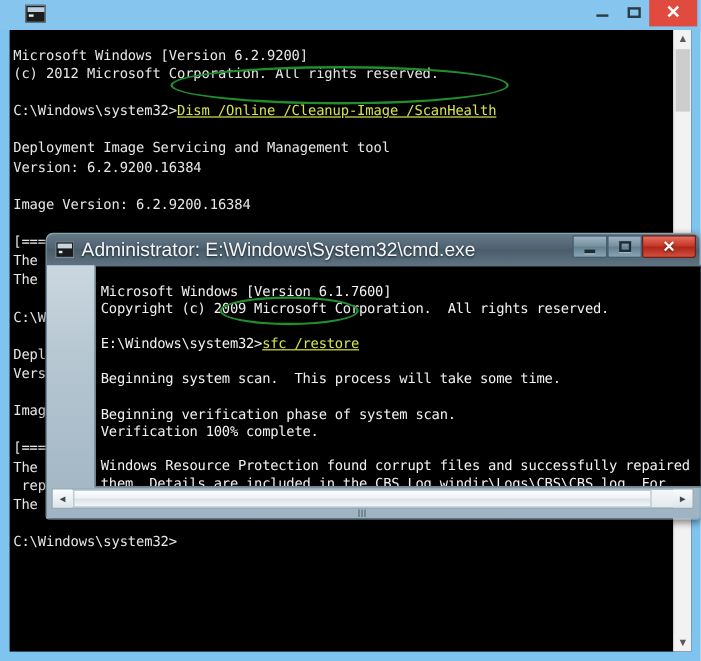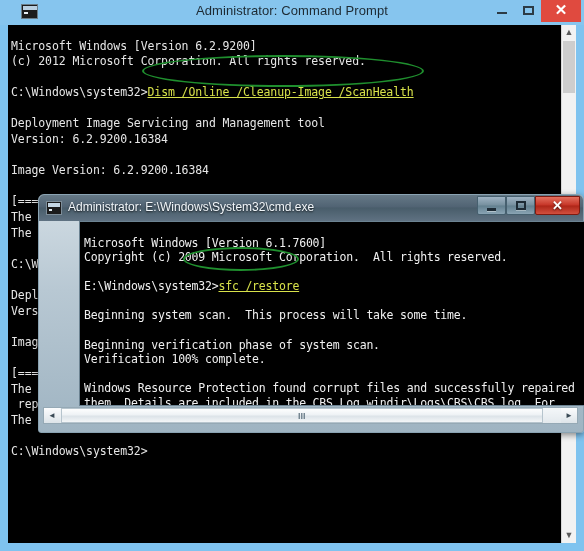--- a/index.html
+++ b/index.html
@@ -189,21 +189,21 @@
     content: "";
     position: absolute;
     left: 2px; top: 7px;
     width: 3px; height: 2px;
     background: #e4eef5;
   }
   .front-title-text {
     position: absolute;
     left: 29px; top: 5px;
     font-family: "Liberation Sans", sans-serif;
-    font-size: 12px;
+    font-size: 16px;
     color: #f2f7fb;
     text-shadow: 0 1px 2px rgba(0,0,0,0.8);
   }
   .front-btn-min, .front-btn-max, .front-btn-close {
     position: absolute;
     top: 1px;
     height: 19px;
     box-sizing: border-box;
   }
   .front-btn-min {
@@ -301,21 +301,21 @@
     top: 0;
     width: 482px;
     height: 15px;
     background: linear-gradient(180deg, #fdfefe 0%, #eef2f5 45%, #dce3e8 55%, #f3f6f8 100%);
     border: 1px solid #b6c4cd;
     box-sizing: border-box;
   }
   .hs-grip {
     position: absolute;
     left: 50%;
-    top: 4px;
+    top: 16px;
     margin-left: -4px;
     width: 8px; height: 7px;
     color: #6a7c88;
     font-size: 9px;
     font-family: "Liberation Sans", sans-serif;
     line-height: 7px;
     font-weight: bold;
   }
 
   
@@ -337,21 +337,20 @@
   
   .cmd-hl { color: #d8e24a; text-decoration: underline; }
 </style>
 </head>
 <body>
 
 <div class="win-back">
 
   <div class="back-titlebar">
     <div class="back-title-icon"></div>
-    <div class="back-title-text">Administrator: Command Prompt</div>
 
     <div class="back-btn-min">
       <i></i>
     </div>
     <div class="back-btn-max">
       <i></i>
     </div>
     <div class="back-btn-close">
       <span>✕</span>
     </div>

